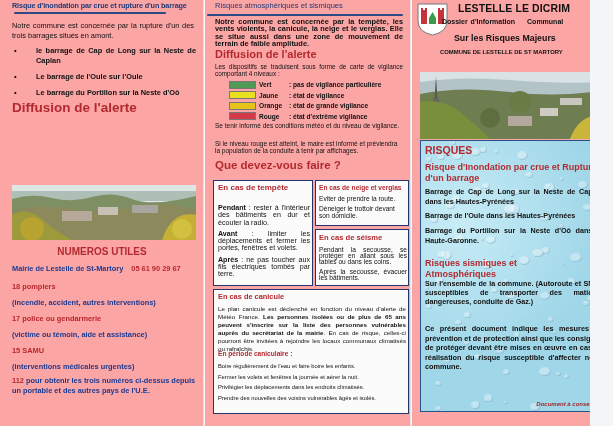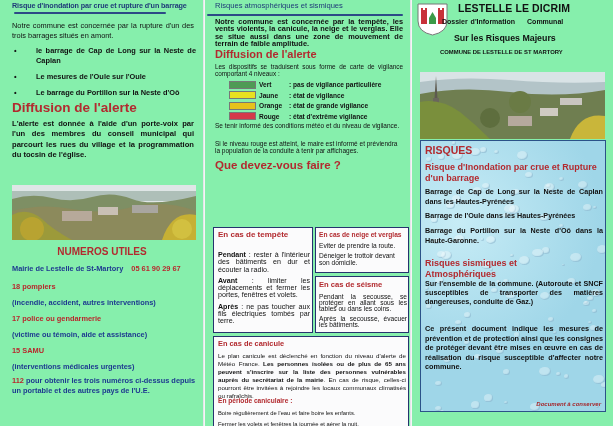--- a/index.html
+++ b/index.html
@@ -1,21 +1,21 @@
 <!DOCTYPE html>
 <html><head>
 <meta charset="utf-8">
 <style>
   * { box-sizing: border-box; margin: 0; padding: 0; }
   html, body { width: 613px; height: 426px; overflow: hidden; background: #f4f5f7; }
   body { font-family: "Liberation Sans", sans-serif; position: relative; color: #111; }
-  .panel { position: absolute; top: 0; height: 426px; background: #86efac; overflow: hidden; }
+  .panel { position: absolute; top: 0; height: 426px; background: #fca5a5; overflow: hidden; }
   #p1 { left: 0; width: 204px; border-right: 1px solid #e4e6ea; }
   #p2 { left: 205px; width: 206px; border-right: 1px solid #e4e6ea; }
-  #p3 { left: 412px; width: 201px; padding-left: 11px; }
+  #p3 { left: 412px; width: 178px; padding-left: 11px; }
 
   .sec-head { font-weight: bold; color: #1e3a78; }
   .sec-rule { height: 2px; background: #2c4a86; border-radius: 1px; }
   .red-h { color: #b22a2f; font-weight: bold; }
   .blue { color: #1e3a90; }
   .redtxt { color: #b8282d; }
 
   
   #p1 .sec-head { position: absolute; left: 12px; top: 1px; font-size: 7.2px; letter-spacing: -0.1px; }
   #p1 .sec-rule { position: absolute; left: 14px; top: 12px; width: 152px; }
@@ -40,21 +40,21 @@
   #p2-vig-intro { position: absolute; left: 10px; top: 64px; width: 188px; font-size: 6.4px; line-height: 6.6px; text-align: justify; }
   #vig-list { position: absolute; left: 24px; top: 80px; }
   .vig-row { display: flex; align-items: center; height: 9.5px; margin-bottom: 1px; }
   .swatch { width: 27px; height: 8px; border: 1px solid #777; margin-right: 3px; }
   .vig-name { width: 30px; font-size: 6.6px; font-weight: bold; }
   .vig-desc { font-size: 6.6px; font-weight: bold; }
   #p2-inform { position: absolute; left: 10px; top: 123px; width: 188px; font-size: 6.5px; line-height: 6.6px; }
   #p2-rouge { position: absolute; left: 10px; top: 141px; width: 188px; font-size: 6.5px; line-height: 6.6px; }
   #p2-que-title { position: absolute; left: 10px; top: 159px; font-size: 11.5px; }
 
-  .box { position: absolute; border: 1.5px solid #25336e; background: #fbfbfc; margin-top: 47px; }
+  .box { position: absolute; border: 1.5px solid #25336e; background: #fbfbfc; }
   .box-title { color: #b22a2f; font-weight: bold; }
   #box-tempete { left: 8px; top: 180px; width: 100px; height: 106px; }
   #box-tempete .box-title { position: absolute; left: 4px; top: 2px; font-size: 8px; }
   #box-tempete .body { position: absolute; left: 4px; top: 24px; width: 92px; font-size: 7.1px; line-height: 7.3px; text-align: justify; }
   #box-tempete .body p { margin-bottom: 4px; }
   #box-neige { left: 110px; top: 180px; width: 94px; height: 46px; }
   #box-neige .box-title { position: absolute; left: 3px; top: 3px; font-size: 6.6px; }
   #box-neige .body { position: absolute; left: 3px; top: 15px; width: 88px; font-size: 6.6px; line-height: 6.8px; }
   #box-neige .body p { margin-bottom: 3px; }
   #box-seisme { left: 110px; top: 229px; width: 94px; height: 57px; }
@@ -90,25 +90,24 @@
 </style>
 </head>
 <body>
 
 <div class="panel" id="p1">
   <div class="sec-head">Risque d'inondation par crue et rupture d'un barrage</div>
   <div class="sec-rule"></div>
   <div id="p1-intro">Notre commune est concernée par la rupture d'un des trois barrages situés en amont.</div>
   <ul id="p1-dams">
     <li><span class="bullet">•</span><span>le barrage de Cap de Long sur la Neste de Caplan</span></li>
-    <li><span class="bullet">•</span><span>Le mesures de l'Oule sur l'Oule</span></li>
+    <li><span class="bullet">•</span><span>Le barrage de l'Oule sur l'Oule</span></li>
     <li><span class="bullet">•</span><span>Le barrage du Portillon sur la Neste d'Oô</span></li>
   </ul>
   <div id="p1-alert-title" class="red-h">Diffusion de l'alerte</div>
-  <div id="p1-alert-text">L'alerte est donnée à l'aide d'un porte-voix par l'un des membres du conseil municipal qui parcourt les rues du village et la programmation du tocsin de l'église.</div>
 
   <svg id="p1-photo" viewBox="0 0 184 55" preserveAspectRatio="none">
     <rect width="184" height="55" fill="#dfe6e6"></rect>
     <rect y="6" width="184" height="10" fill="#aebfb8"></rect>
     <path d="M0 14 Q20 8 40 13 T80 12 T120 14 T184 11 V55 H0Z" fill="#7e8f64"></path>
     <path d="M0 26 Q30 18 60 24 T120 22 T184 26 V55 H0Z" fill="#8c8a5c"></path>
     <rect x="50" y="26" width="30" height="10" fill="#b7a99a"></rect>
     <rect x="86" y="22" width="20" height="8" fill="#c9c0b5"></rect>
     <rect x="120" y="20" width="26" height="8" fill="#a9a6a0"></rect>
     <path d="M0 55 L0 30 Q15 22 30 34 Q40 44 60 55Z" fill="#9c9a3a"></path>

